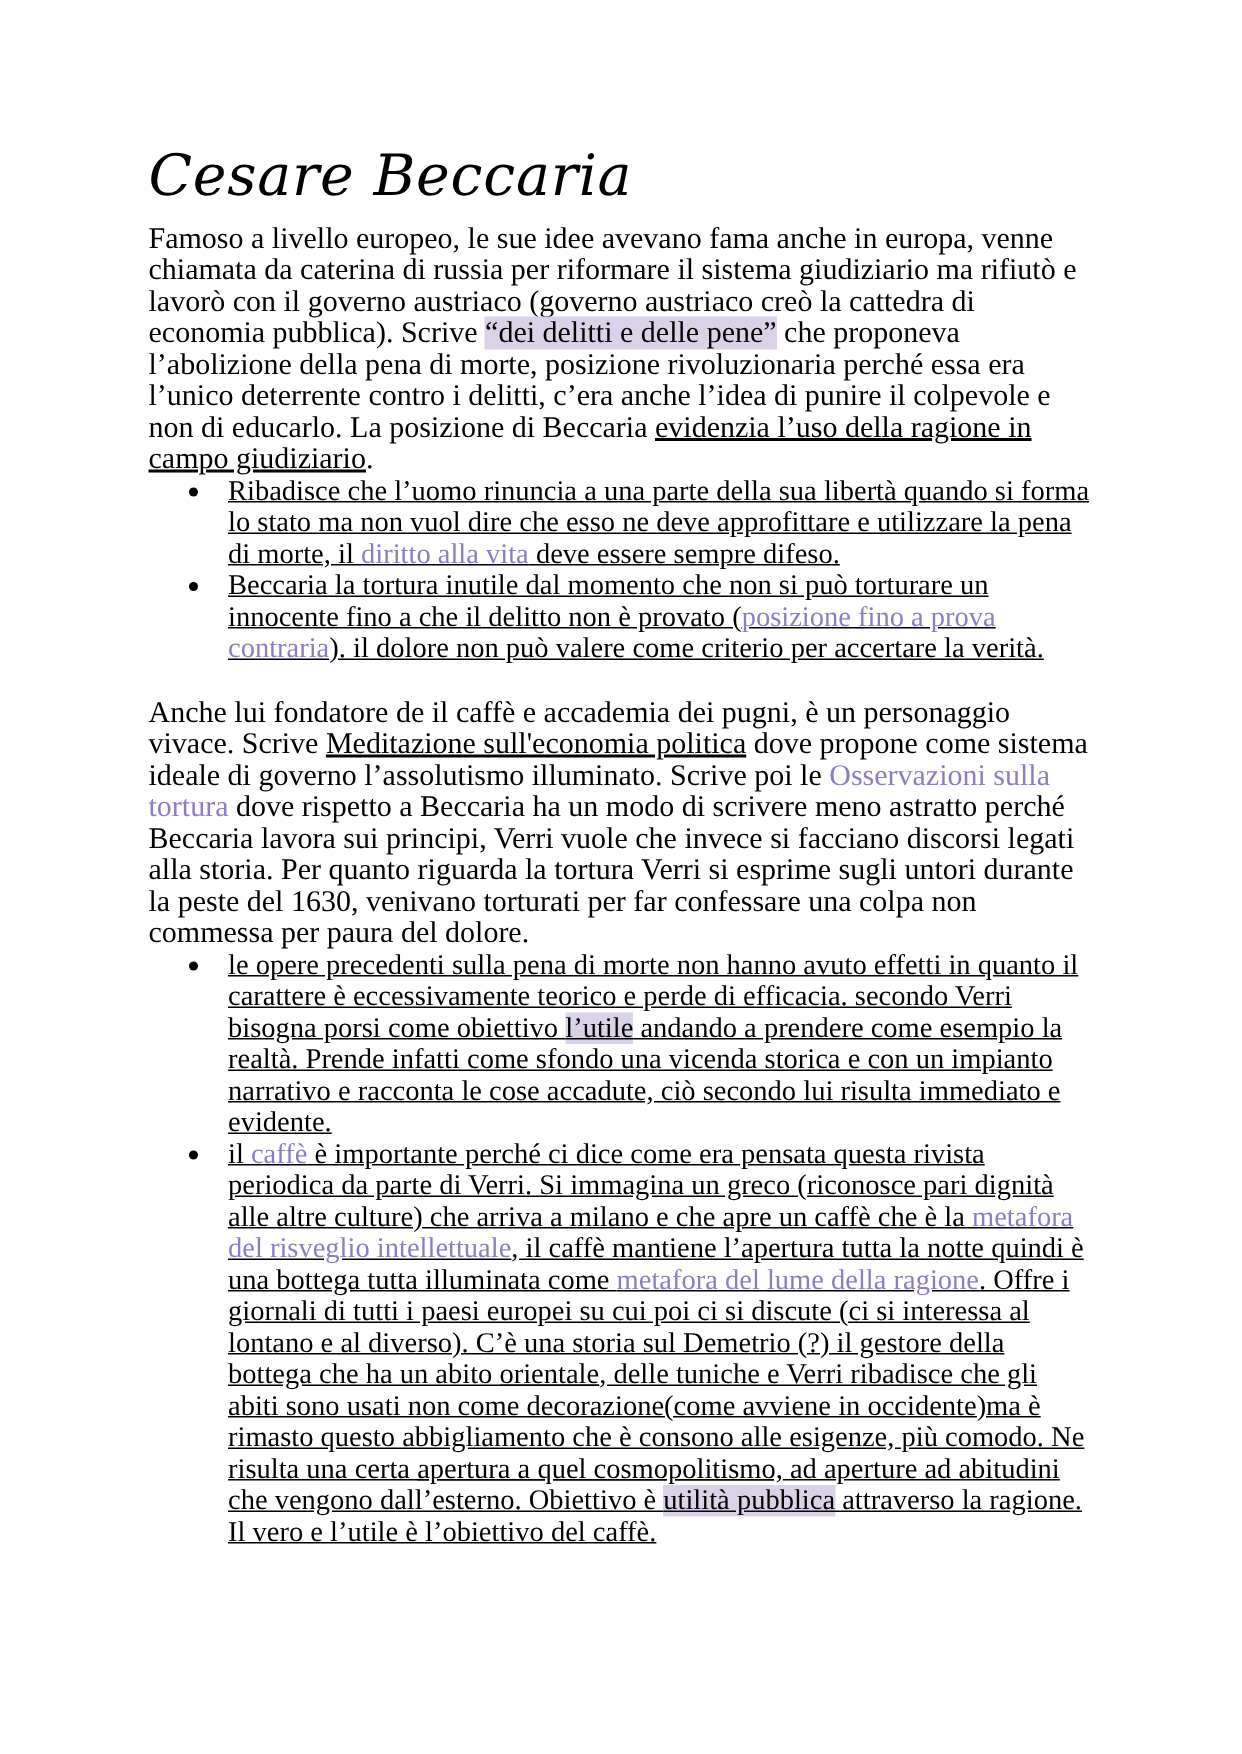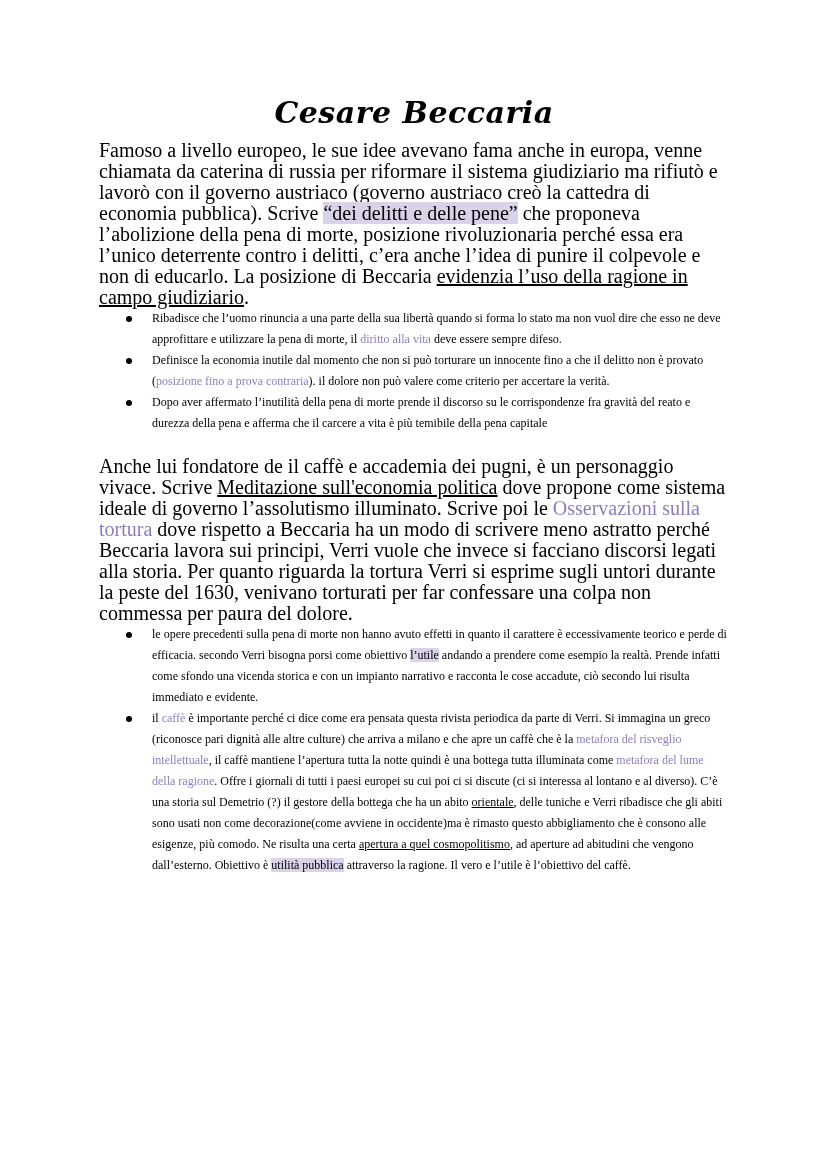--- a/index.html
+++ b/index.html
@@ -20,39 +20,39 @@
     min-height: 1169px;
     padding: 96px 99px 60px 99px;
     background: #ffffff;
     overflow: hidden;
   }
   .doc-section + .doc-section {
     margin-top: 22px;
   }
   .section-title {
     margin: 0 0 9px 0;
-    text-align: center;
     font-family: "DejaVu Serif", serif;
     font-style: italic;
-    font-weight: 700;
-    font-size: 30px;
+    font-weight: 400;
+    font-size: 38px;
     line-height: 1.15;
     letter-spacing: 0.5px;
   }
   .intro {
     margin: 0;
     font-size: 20px;
     line-height: 21px;
   }
   .bullets {
     list-style: none;
     margin: 0;
     padding: 0 0 0 53px;
-    font-size: 12px;
+    font-size: 19px;
     line-height: 21px;
+    text-decoration: underline;
   }
   .bullets li {
     position: relative;
   }
   .bullets li::before {
     content: "";
     position: absolute;
     left: -26px;
     top: 8px;
     width: 6px;
@@ -73,22 +73,21 @@
 </head>
 <body>
 
 <div class="page">
 
   <section class="doc-section">
     <h1 class="section-title">Cesare Beccaria</h1>
     <p class="intro"><span>Famoso a livello europeo, le sue idee avevano fama anche in europa, venne chiamata da caterina di russia per riformare il sistema giudiziario ma rifiutò e lavorò con il governo austriaco (governo austriaco creò la cattedra di economia pubblica). Scrive </span><span class="hl">“dei delitti e delle pene”</span><span> che proponeva l’abolizione della pena di morte, posizione rivoluzionaria perché essa era l’unico deterrente contro i delitti, c’era anche l’idea di punire il colpevole e non di educarlo. La posizione di Beccaria </span><span class="u">evidenzia l’uso della ragione in campo giudiziario</span><span>.</span></p>
     <ul class="bullets">
         <li><span>Ribadisce che l’uomo rinuncia a una parte della sua libertà quando si forma lo stato ma non vuol dire che esso ne deve approfittare e utilizzare la pena di morte, il </span><span class="accent">diritto alla vita</span><span> deve essere sempre difeso.</span></li>
-        <li><span>Definisce la economia inutile dal momento che non si può torturare un innocente fino a che il delitto non è provato (</span><span class="accent">posizione fino a prova contraria</span><span>). il dolore non può valere come criterio per accertare la verità.</span></li>
-        <li><span>Dopo aver affermato l’inutilità della pena di morte prende il discorso su le corrispondenze fra gravità del reato e durezza della pena e afferma che il carcere a vita è più temibile della pena capitale</span></li>
+        <li><span>Beccaria la tortura inutile dal momento che non si può torturare un innocente fino a che il delitto non è provato (</span><span class="accent">posizione fino a prova contraria</span><span>). il dolore non può valere come criterio per accertare la verità.</span></li>
       </ul>
   </section>
 
   <section class="doc-section">
     <p class="intro"><span>Anche lui fondatore de il caffè e accademia dei pugni, è un personaggio vivace. Scrive </span><span class="u">Meditazione sull'economia politica</span><span> dove propone come sistema ideale di governo l’assolutismo illuminato. Scrive poi le </span><span class="accent">Osservazioni sulla tortura</span><span> dove rispetto a Beccaria ha un modo di scrivere meno astratto perché Beccaria lavora sui principi, Verri vuole che invece si facciano discorsi legati alla storia. Per quanto riguarda la tortura Verri si esprime sugli untori durante la peste del 1630, venivano torturati per far confessare una colpa non commessa per paura del dolore.</span></p>
     <ul class="bullets">
         <li><span>le opere precedenti sulla pena di morte non hanno avuto effetti in quanto il carattere è eccessivamente teorico e perde di efficacia. secondo Verri bisogna porsi come obiettivo </span><span class="hl">l’utile</span><span> andando a prendere come esempio la realtà. Prende infatti come sfondo una vicenda storica e con un impianto narrativo e racconta le cose accadute, ciò secondo lui risulta immediato e evidente.</span></li>
         <li><span>il </span><span class="accent">caffè</span><span> è importante perché ci dice come era pensata questa rivista periodica da parte di Verri. Si immagina un greco (riconosce pari dignità alle altre culture) che arriva a milano e che apre un caffè che è la </span><span class="accent">metafora del risveglio intellettuale</span><span>, il caffè mantiene l’apertura tutta la notte quindi è una bottega tutta illuminata come </span><span class="accent">metafora del lume della ragione</span><span>. Offre i giornali di tutti i paesi europei su cui poi ci si discute (ci si interessa al lontano e al diverso). C’è una storia sul Demetrio (?) il gestore della bottega che ha un abito </span><span class="u">orientale</span><span>, delle tuniche e Verri ribadisce che gli abiti sono usati non come decorazione(come avviene in occidente)ma è rimasto questo abbigliamento che è consono alle esigenze, più comodo. Ne risulta una certa </span><span class="u">apertura a quel cosmopolitismo,</span><span> ad aperture ad abitudini che vengono dall’esterno. Obiettivo è </span><span class="hl">utilità pubblica</span><span> attraverso la ragione. Il vero e l’utile è l’obiettivo del caffè.</span></li>
       </ul>
   </section>

